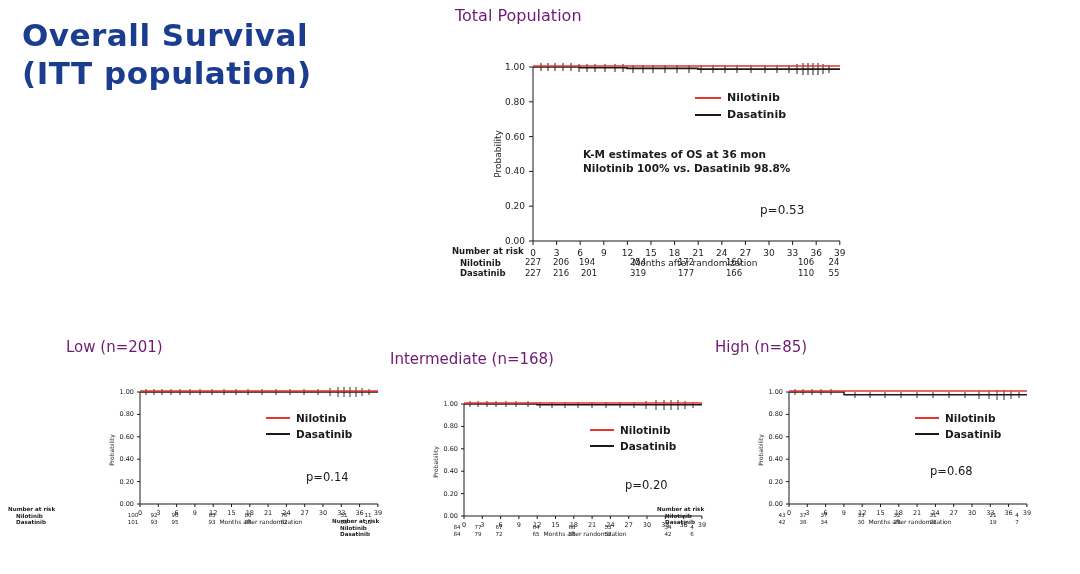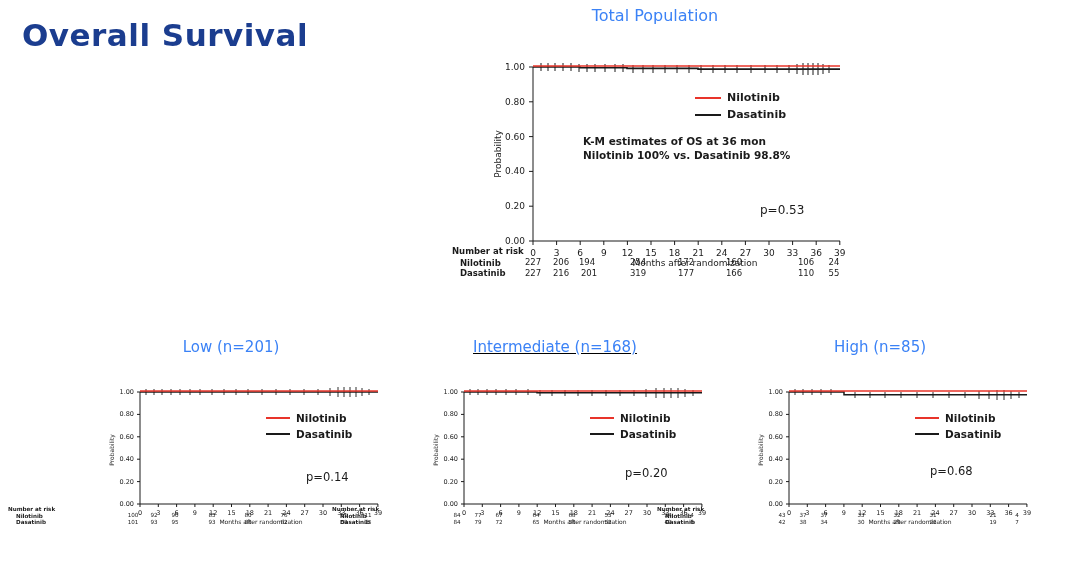--- a/index.html
+++ b/index.html
@@ -44,23 +44,22 @@
     font-size: 19px;
     color: #1b1b1b;
     letter-spacing: 0.5px;
   }
 
   
   .panel {
     position: absolute;
   }
   .panel-title {
-    text-align: center;
-    font-family: "DejaVu Sans", sans-serif;
-    color: #3b82f6;
+    font-family: "DejaVu Sans", sans-serif;
+    color: #701a75;
   }
 
   .plot-wrap { position: relative; }
   .plot-wrap svg { display: block; }
 
   
   .legend {
     position: absolute;
     display: flex;
     flex-direction: column;
@@ -140,20 +139,21 @@
     fill: #1b1b1b;
   }
 </style>
 </head>
 <body>
 
 <div class="slide">
 
   <div class="title-block">
     <div class="title-line">Overall Survival</div>
+    <div class="title-line">(ITT population)</div>
   </div>
 
 
   <div class="panel" style="left:455px; top:6px; width:400px;">
     <div class="panel-title" style="font-size:16px; margin-bottom:2px;">Total Population</div>
 
     <div class="plot-wrap">
       <svg width="400" height="240" viewBox="0 0 400 240">
 
         <line x1="78" y1="214" x2="385" y2="214" stroke="#1b1b1b" stroke-width="1"></line>
@@ -254,21 +254,21 @@
         <div class="legend-row">
           <span class="legend-swatch" style="width:26px; background:#e8342a;"></span>
           <span class="legend-label" style="font-size:11px;">Nilotinib</span>
         </div>
         <div class="legend-row">
           <span class="legend-swatch" style="width:26px; background:#1a1a1a;"></span>
           <span class="legend-label" style="font-size:11px;">Dasatinib</span>
         </div>
       </div>
 
-      <div class="annot" style="left:128px; top:107px; font-size:10.5px;">
+      <div class="annot" style="left:128px; top:120px; font-size:10.5px;">
         <div>K-M estimates of OS at 36 mon</div>
         <div>Nilotinib 100% vs. Dasatinib 98.8%</div>
       </div>
 
       <div class="pval" style="left:305px; top:176px; font-size:12px;">p=0.53</div>
     </div>
 
     <div class="risk" style="left:-5px; top:240px; width:400px; font-size:8.5px;">
       <div class="risk-title" style="margin-left:2px;">Number at risk</div>
       <div class="risk-row" style="margin-top:1px;">
@@ -428,21 +428,21 @@
           <span class="risk-val" style="left:154px;">93</span>
           <span class="risk-val" style="left:190px;">88</span>
           <span class="risk-val" style="left:226px;">82</span>
           <span class="risk-val" style="left:286px;">58</span>
           <span class="risk-val" style="left:310px;">15</span>
         </span>
       </div>
     </div>
   </div>
 
-  <div class="panel" style="left:390px; top:338px; width:330px;text-decoration:underline;">
+  <div class="panel" style="left:390px; top:350px; width:330px;">
     <div class="panel-title" style="font-size:15px; margin-bottom:2px;">Intermediate (n=168)</div>
 
     <div class="plot-wrap">
       <svg width="330" height="170" viewBox="0 0 330 170">
         <line x1="74" y1="146" x2="312" y2="146" stroke="#1b1b1b" stroke-width="1"></line>
         <line x1="74" y1="34" x2="74" y2="146" stroke="#1b1b1b" stroke-width="1"></line>
 
         <g class="tick-text" font-size="6.5">
           <line x1="71" y1="146" x2="74" y2="146" stroke="#1b1b1b"></line>
             <text x="68" y="148" text-anchor="end">0.00</text>

